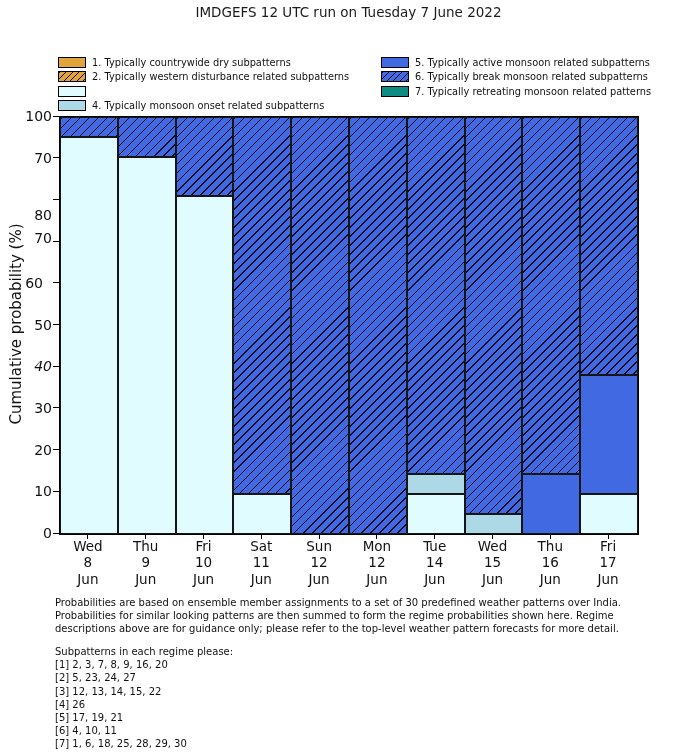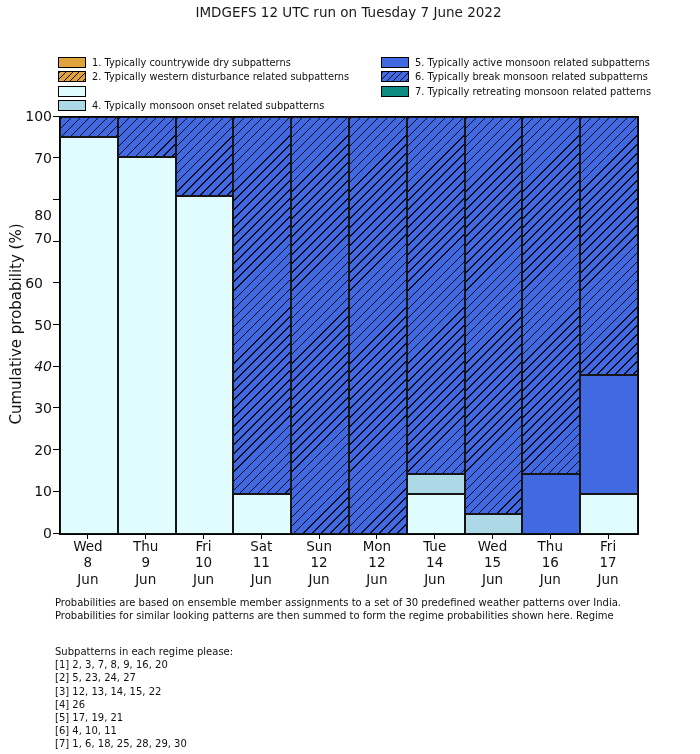--- a/index.html
+++ b/index.html
@@ -209,20 +209,21 @@
       <div class="xtick-label" style="left: 608.1px; top: 538px;">
         <div>Fri</div>
         <div>17</div>
         <div>Jun</div>
       </div>
     </div>
 
   <div id="footnote" class="note-block">
       <div>Probabilities are based on ensemble member assignments to a set of 30 predefined weather patterns over India.</div>
       <div>Probabilities for similar looking patterns are then summed to form the regime probabilities shown here. Regime</div>
+      <div>descriptions above are for guidance only; please refer to the top-level weather pattern forecasts for more detail.</div>
     </div>
   <div id="subpatterns" class="note-block">
       <div>Subpatterns in each regime please:</div>
       <div>[1] 2, 3, 7, 8, 9, 16, 20</div>
       <div>[2] 5, 23, 24, 27</div>
       <div>[3] 12, 13, 14, 15, 22</div>
       <div>[4] 26</div>
       <div>[5] 17, 19, 21</div>
       <div>[6] 4, 10, 11</div>
       <div>[7] 1, 6, 18, 25, 28, 29, 30</div>

